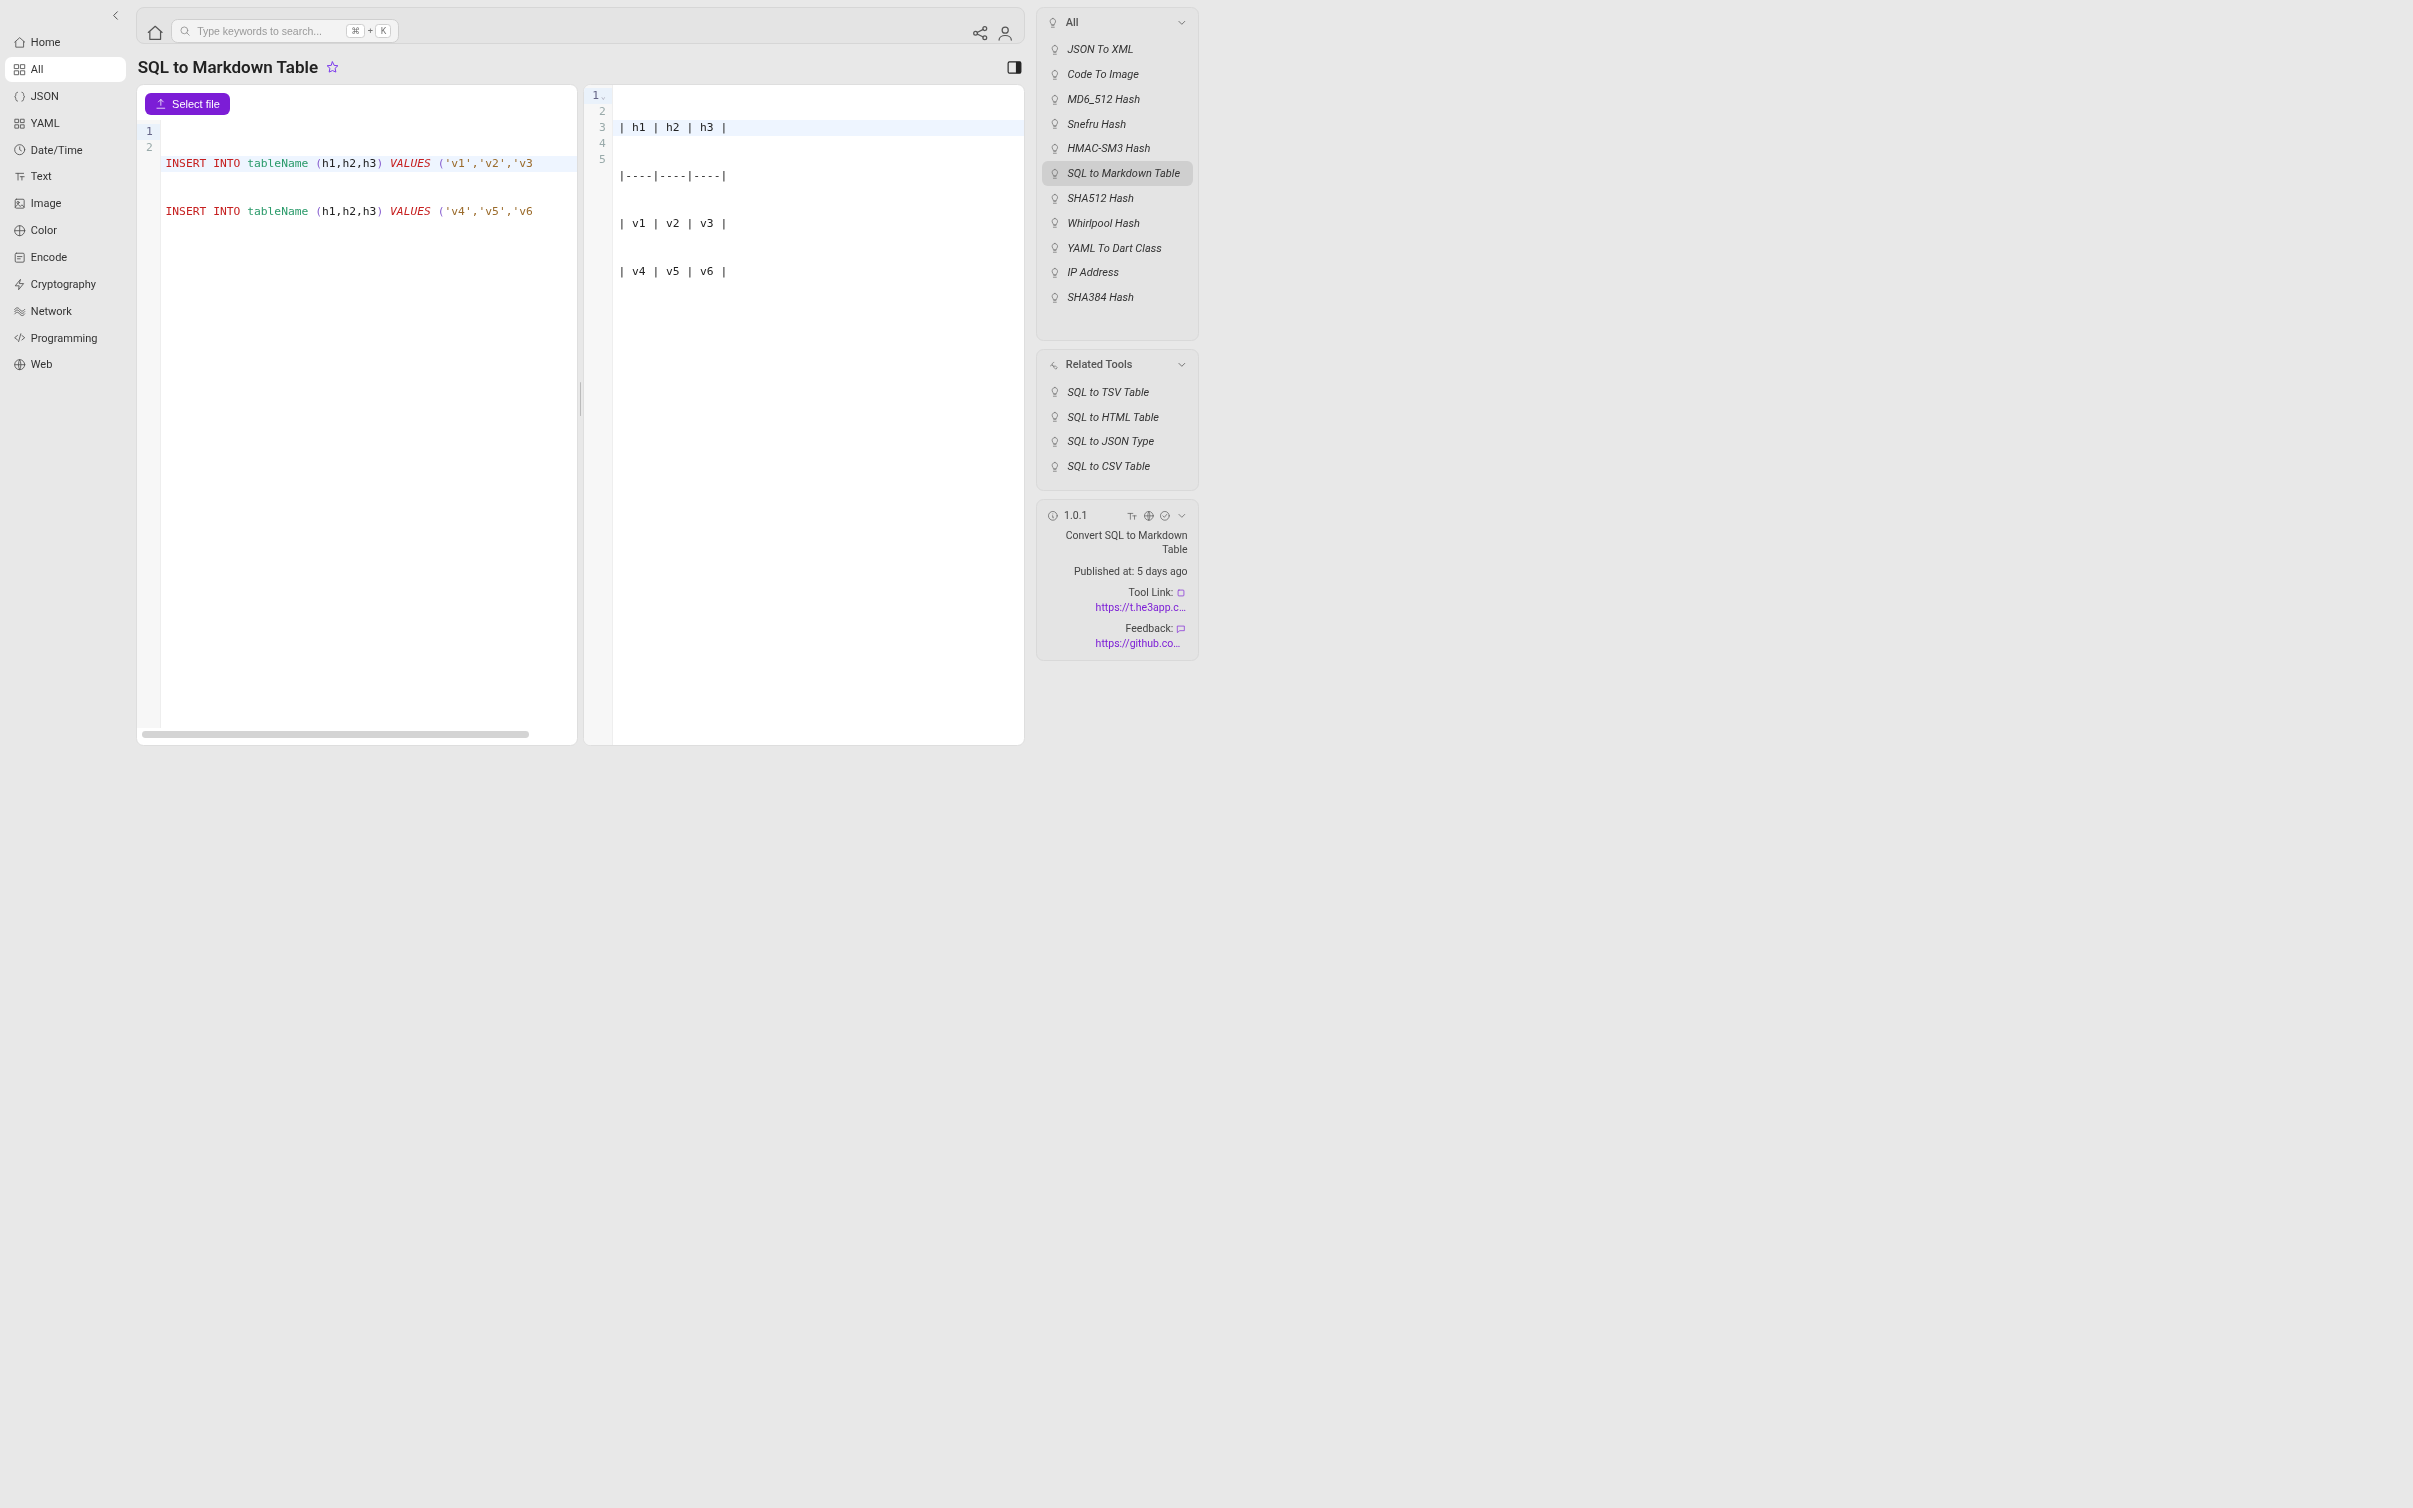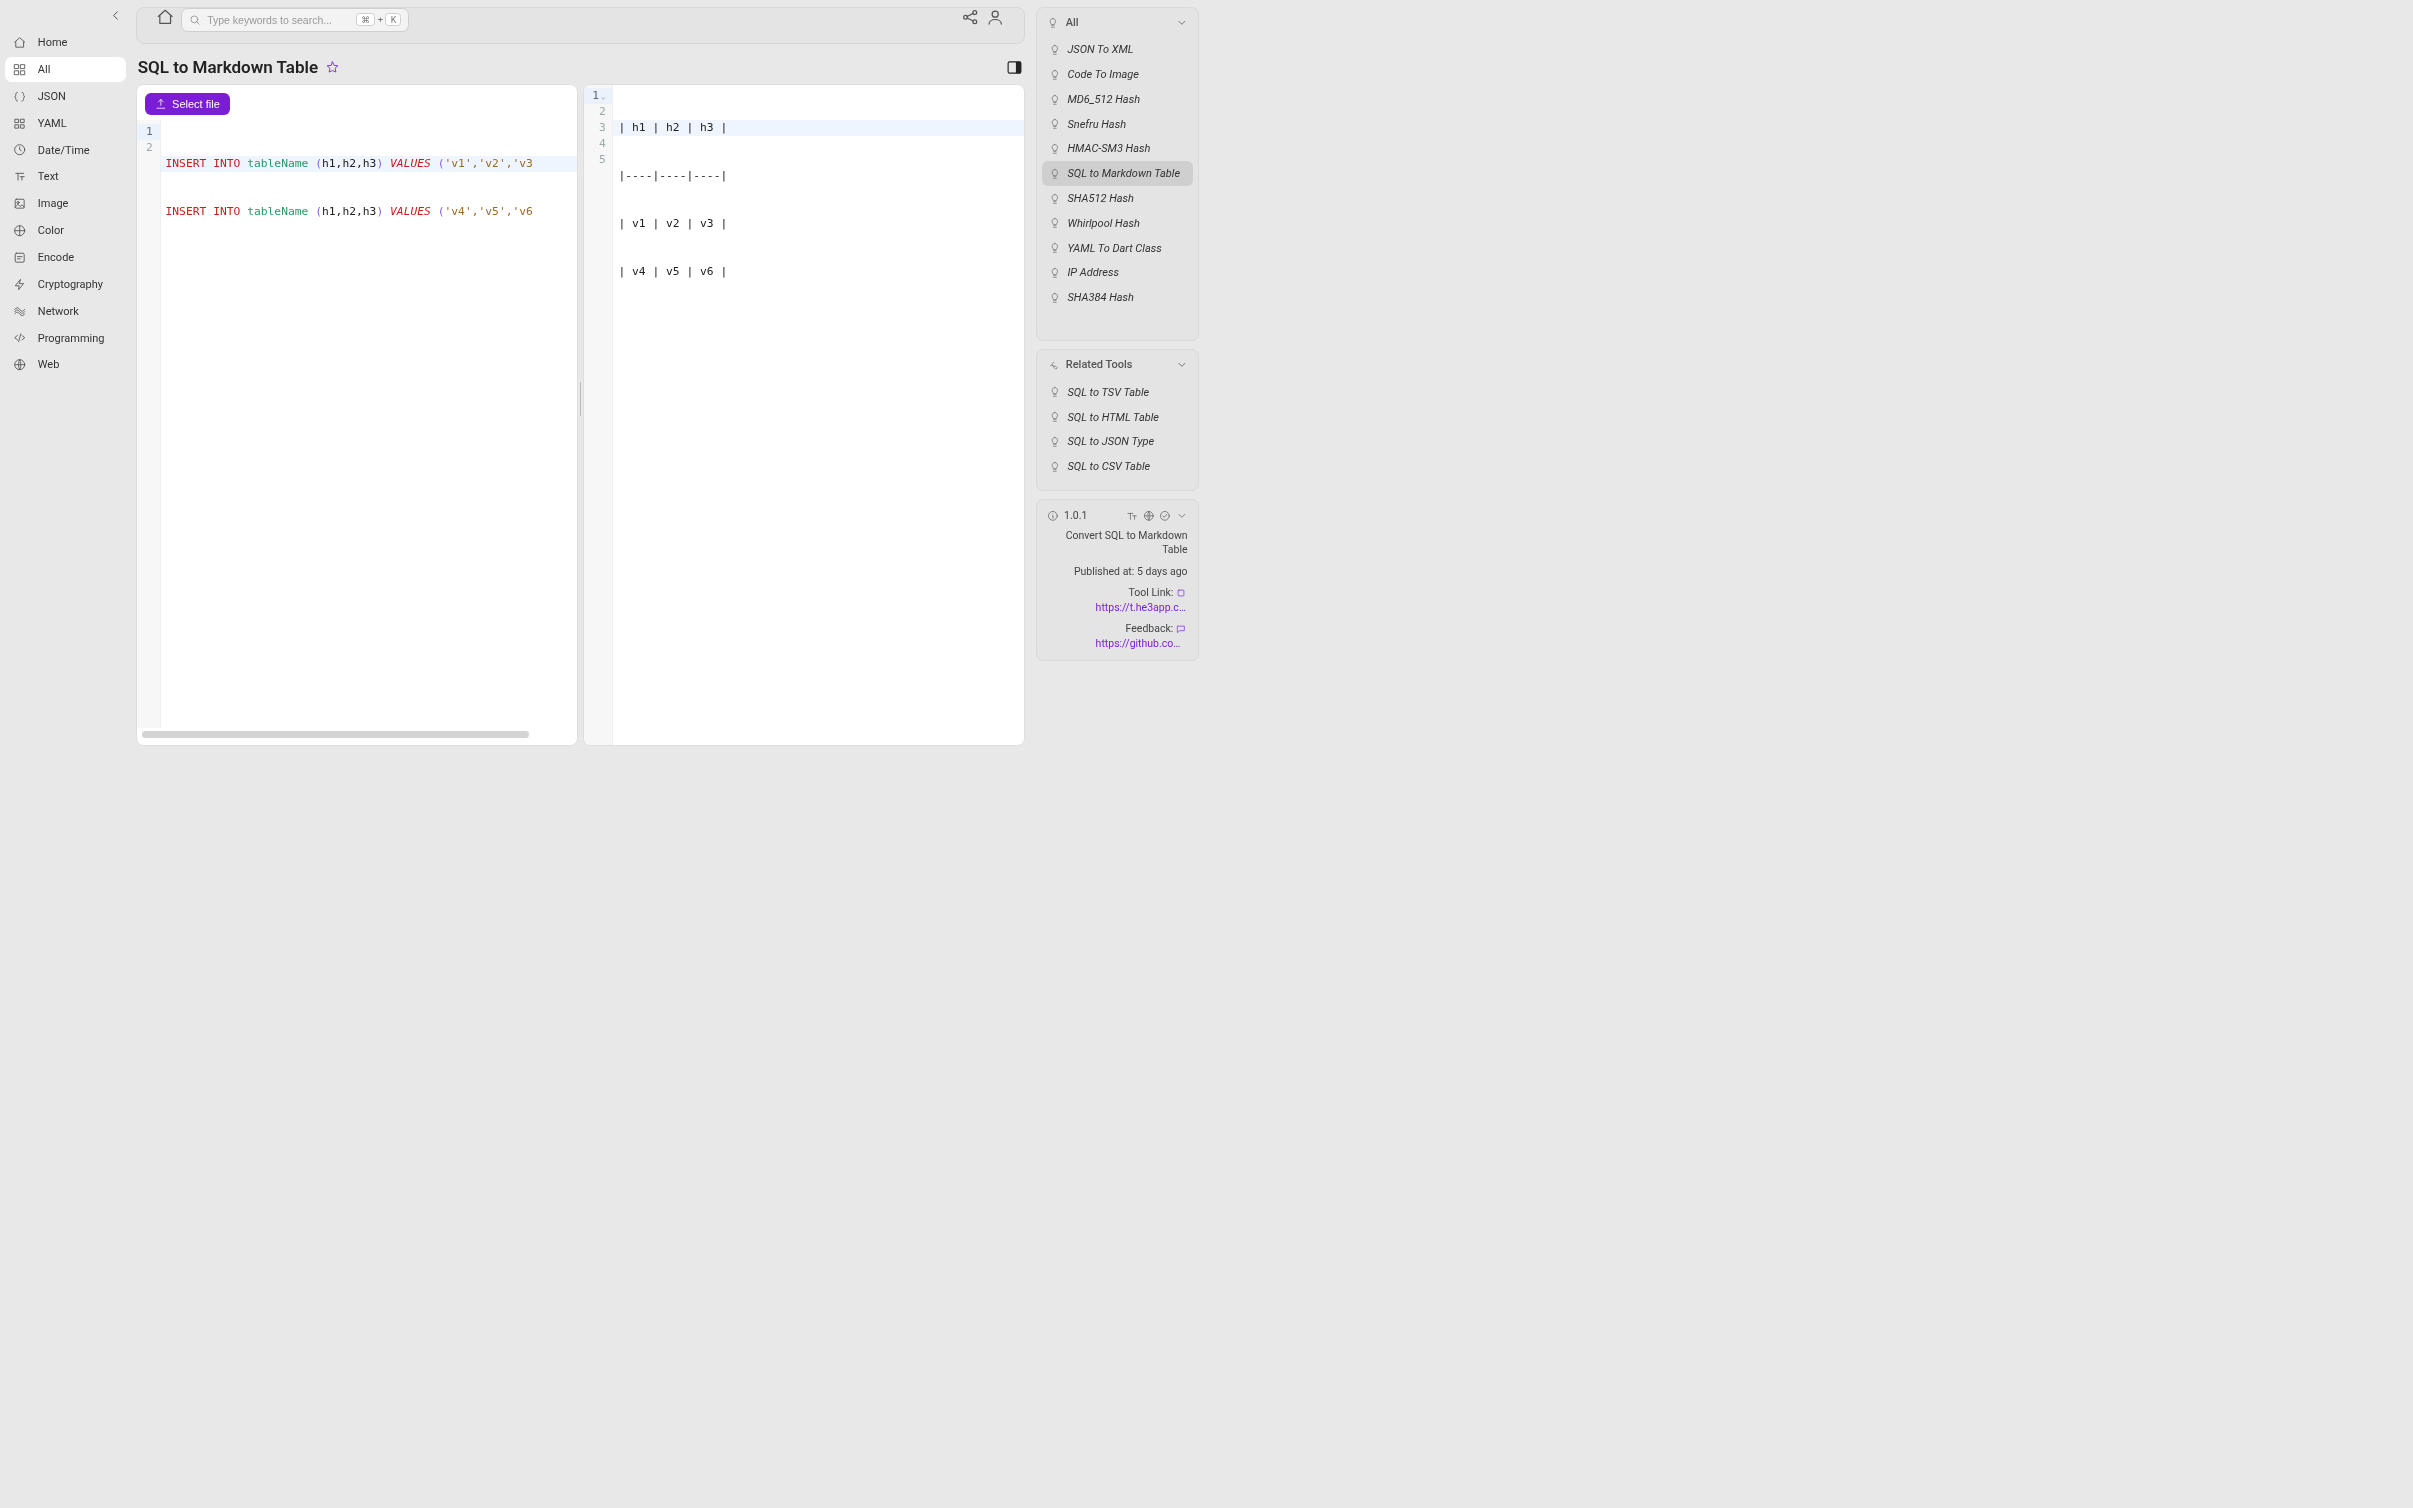--- a/index.html
+++ b/index.html
@@ -17,38 +17,38 @@
 
 .sidebar {
   width: 131px;
   background: #e8e8e8;
   padding: 6.7px 5px;
   flex-shrink: 0;
 }
 .collapse-wrap { display:flex; justify-content:flex-end; padding:1.7px 3.4px 5px; }
 .collapse-btn { width:15px; height:15px; display:flex; align-items:center; justify-content:center; color:#555; cursor:pointer; }
 .nav-item {
-  display:flex; align-items:center; gap:11px;
+  display:flex; align-items:center; gap:4px;
   padding:5.9px 8.4px; border-radius:6.7px; cursor:pointer;
   color:#333; margin:1.7px 0;
 }
 .nav-item.active { background:#fff; }
 .nav-icon { width:13.4px; height:13.4px; flex-shrink:0; display:flex; align-items:center; justify-content:center; color:#555;}
 .nav-label { font-size:11px; }
 
 
 .main {
   flex:1; display:flex; flex-direction:column;
   padding:6.7px 8.4px 8.4px 5px; gap:6.7px; min-width:0;
 }
 
 
 .topbar {
   background:#e4e4e4; border:0.8px solid #d6d6d6; border-radius:8px;
-  height:37px; display:flex; align-items:flex-start; gap:6.7px; padding:0 19px;
+  height:37px; display:flex; align-items:flex-end; gap:6.7px; padding:0 9px;
 }
 .home-btn { width:18.4px; height:18.4px; display:flex; align-items:center; justify-content:center; color:#555; cursor:pointer; border-radius:5px;}
 .search {
   display:flex; align-items:center; gap:6.7px;
   background:#f3f3f3; border:0.8px solid #cfcfcf; border-radius:6.7px;
   padding:4.2px 6.7px; width:228px; color:#888;
 }
 .search input { border:none; background:transparent; outline:none; flex:1; font-size:10.5px; color:#333;}
 .search input::placeholder { color:#999; }
 .kbd { display:flex; align-items:center; gap:2.5px; color:#777; font-size:9.2px;}

